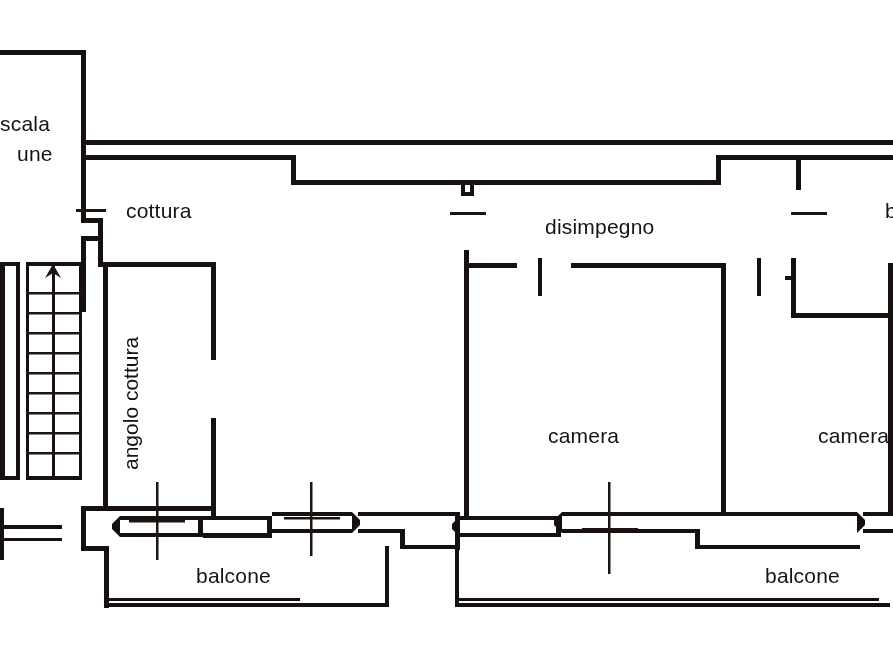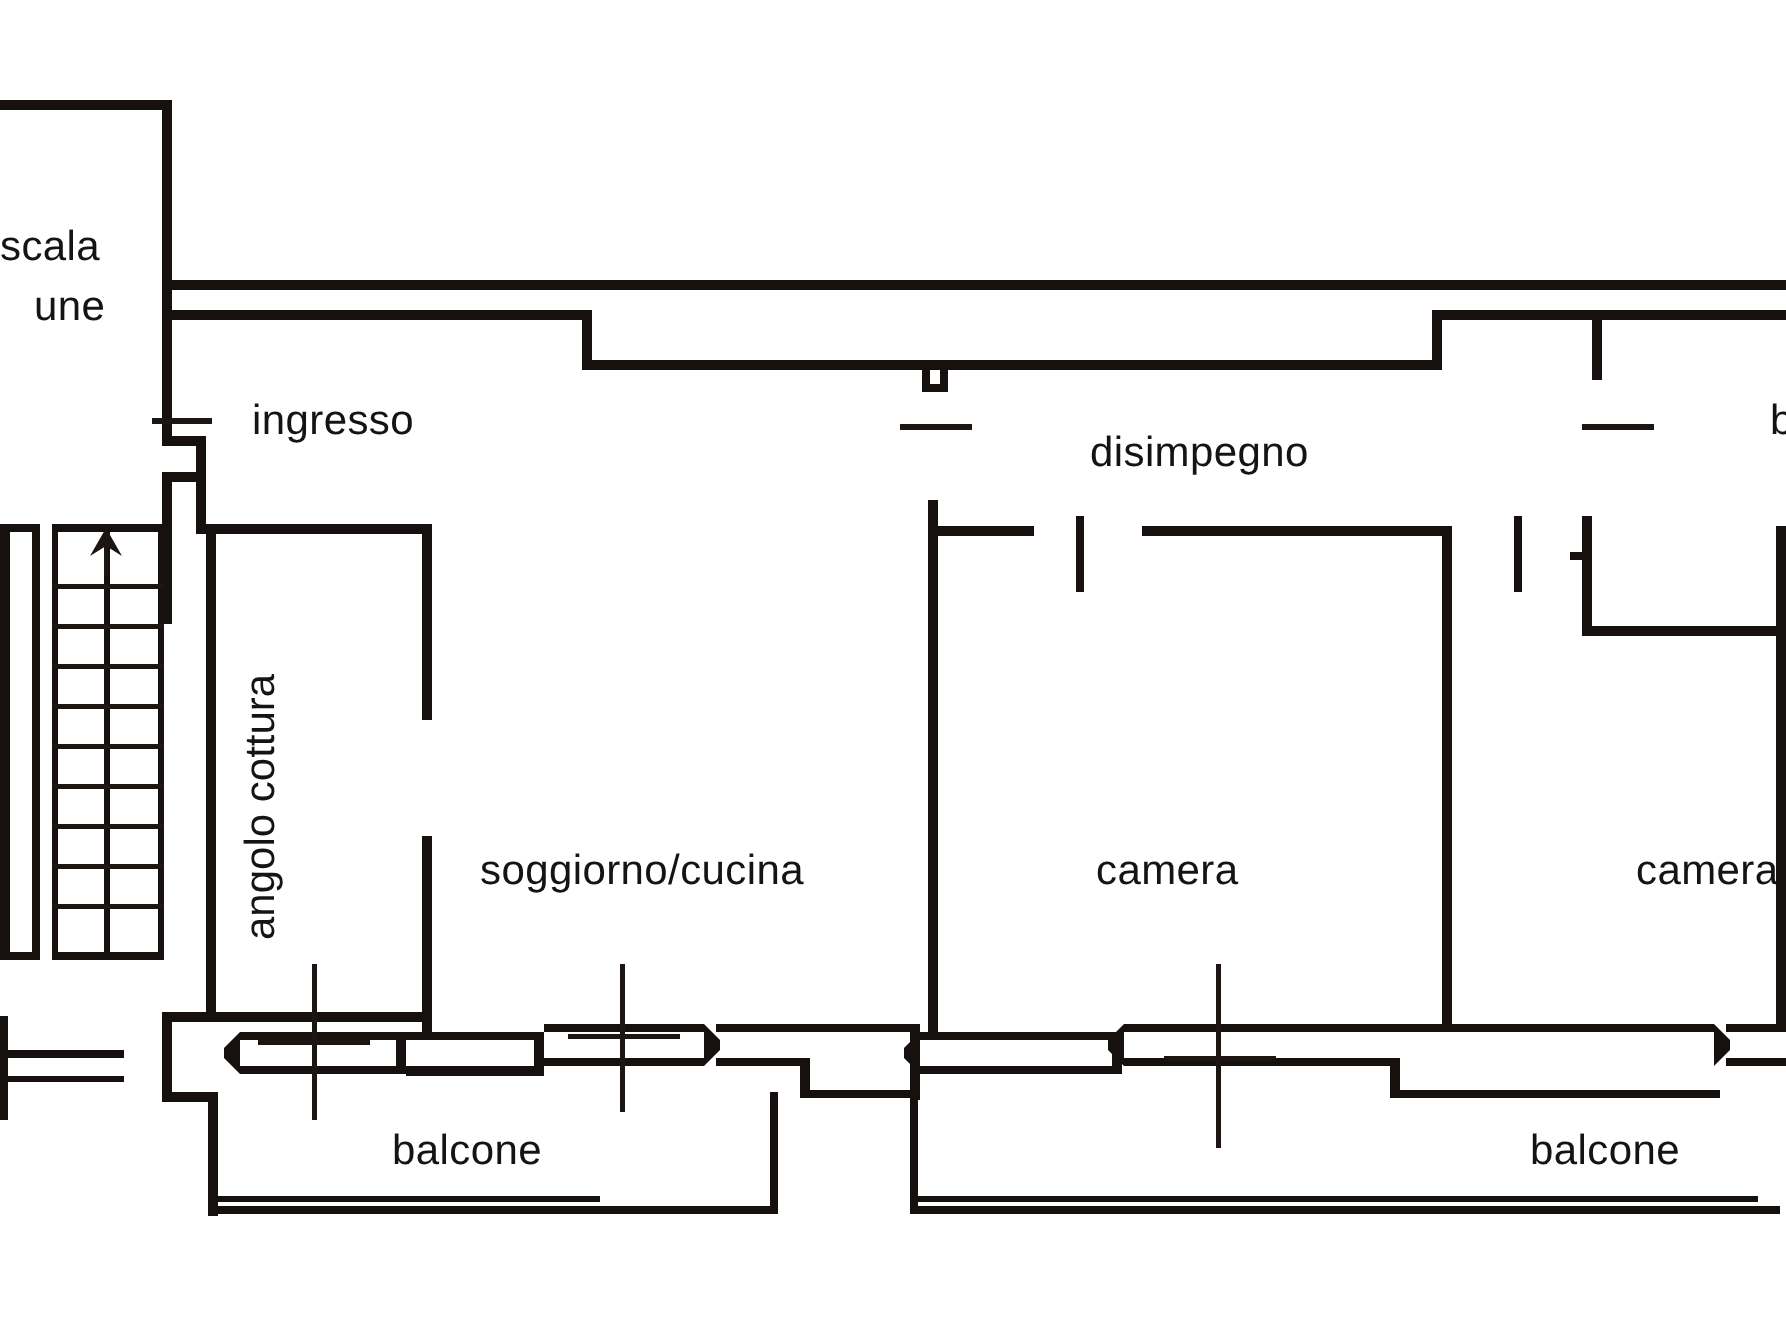--- a/index.html
+++ b/index.html
@@ -233,29 +233,28 @@
       <rect class="thin" x="76" y="209" width="30" height="3"></rect>
       <rect class="thin" x="450" y="212" width="36" height="3"></rect>
       <rect class="thin" x="791" y="212" width="36" height="3"></rect>
     </g>
 
   </svg>
 
   <div class="label" style="left:0px; top:113px;">scala</div>
   <div class="label" style="left:17px; top:143px;">une</div>
 
-  <div class="label" style="left:126px; top:200px;">ingresso</div>
+  <div class="label" style="left:126px; top:200px;">cottura</div>
 
   <div class="label" style="left:545px; top:216px;">disimpegno</div>
 
   <div class="label" style="left:857px; top:200px;margin-left:28px;">bag</div>
 
   <div class="label-vertical" style="left:120px; top:470px;">angolo cottura</div>
 
-  <div class="label" style="left:240px; top:425px;">soggiorno/cucina</div>
 
   <div class="label" style="left:548px; top:425px;">camera</div>
 
   <div class="label" style="left:818px; top:425px;">camera</div>
 
   <div class="label" style="left:196px; top:565px;">balcone</div>
 
   <div class="label" style="left:765px; top:565px;">balcone</div>
 
 </div>

